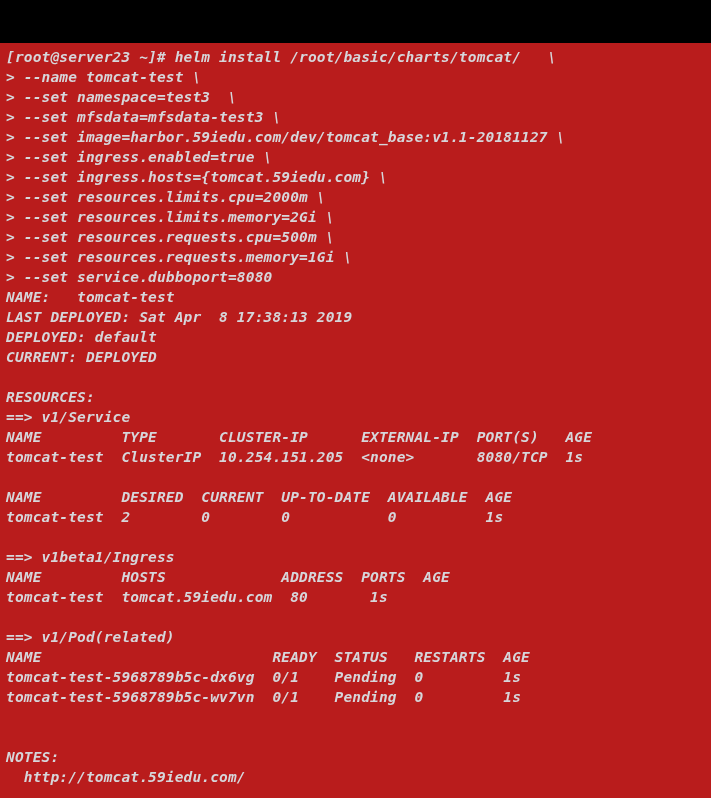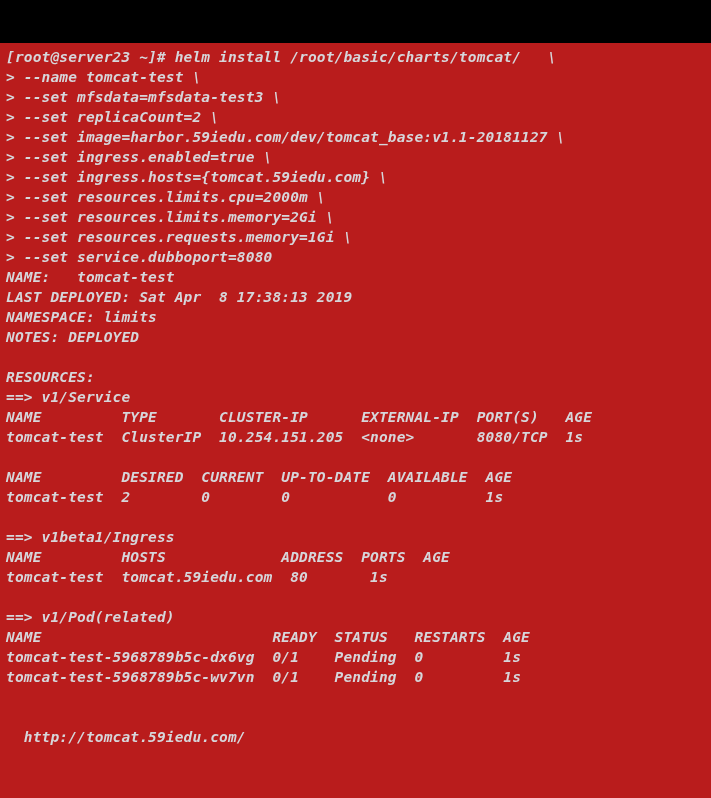--- a/index.html
+++ b/index.html
@@ -58,48 +58,50 @@
     white-space: pre;
   }
 </style>
 </head>
 <body>
 
 <div id="terminal">
   <div id="terminal-output">
       <span class="tline">[root@server23 ~]# helm install /root/basic/charts/tomcat/   \</span>
       <span class="tline">&gt; --name tomcat-test \</span>
+      <span class="tline">&gt; --set namespace=test3  \</span>
       <span class="tline">&gt; --set mfsdata=mfsdata-test3 \</span>
-      <span class="tline">&gt; --set replicaCount=2 \</span>
       <span class="tline">&gt; --set image=harbor.59iedu.com/dev/tomcat_base:v1.1-20181127 \</span>
       <span class="tline">&gt; --set ingress.enabled=true \</span>
       <span class="tline">&gt; --set ingress.hosts={tomcat.59iedu.com} \</span>
       <span class="tline">&gt; --set resources.limits.cpu=2000m \</span>
       <span class="tline">&gt; --set resources.limits.memory=2Gi \</span>
+      <span class="tline">&gt; --set resources.requests.cpu=500m \</span>
       <span class="tline">&gt; --set resources.requests.memory=1Gi \</span>
       <span class="tline">&gt; --set service.dubboport=8080</span>
       <span class="tline">NAME:   tomcat-test</span>
       <span class="tline">LAST DEPLOYED: Sat Apr  8 17:38:13 2019</span>
-      <span class="tline">NAMESPACE: limits</span>
-      <span class="tline">NOTES: DEPLOYED</span>
+      <span class="tline">DEPLOYED: default</span>
+      <span class="tline">CURRENT: DEPLOYED</span>
       <span class="tline blank"> </span>
       <span class="tline">RESOURCES:</span>
       <span class="tline">==&gt; v1/Service</span>
       <span class="tline">NAME         TYPE       CLUSTER-IP      EXTERNAL-IP  PORT(S)   AGE</span>
       <span class="tline">tomcat-test  ClusterIP  10.254.151.205  &lt;none&gt;       8080/TCP  1s</span>
       <span class="tline blank"> </span>
       <span class="tline">NAME         DESIRED  CURRENT  UP-TO-DATE  AVAILABLE  AGE</span>
       <span class="tline">tomcat-test  2        0        0           0          1s</span>
       <span class="tline blank"> </span>
       <span class="tline">==&gt; v1beta1/Ingress</span>
       <span class="tline">NAME         HOSTS             ADDRESS  PORTS  AGE</span>
       <span class="tline">tomcat-test  tomcat.59iedu.com  80       1s</span>
       <span class="tline blank"> </span>
       <span class="tline">==&gt; v1/Pod(related)</span>
       <span class="tline">NAME                          READY  STATUS   RESTARTS  AGE</span>
       <span class="tline">tomcat-test-5968789b5c-dx6vg  0/1    Pending  0         1s</span>
       <span class="tline">tomcat-test-5968789b5c-wv7vn  0/1    Pending  0         1s</span>
       <span class="tline blank"> </span>
       <span class="tline blank"> </span>
+      <span class="tline">NOTES:</span>
       <span class="tline">  http://tomcat.59iedu.com/</span>
     </div>
   <div id="watermark">@51CTO博客</div>
 </div>
 
 </body></html>

